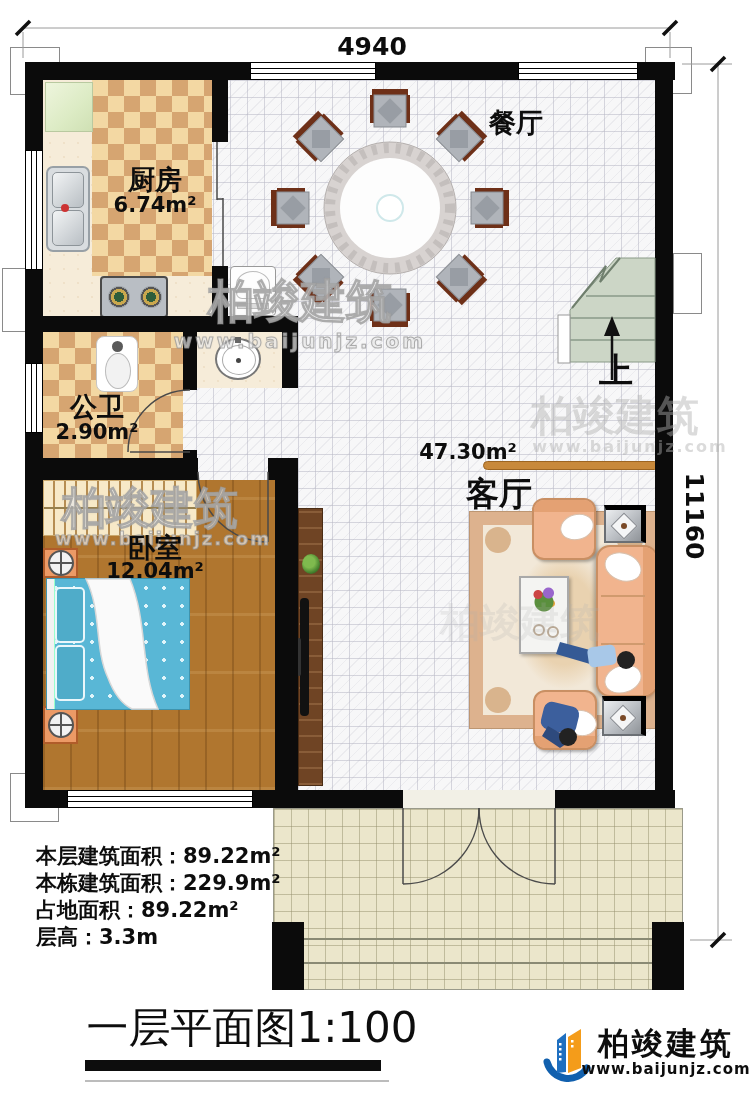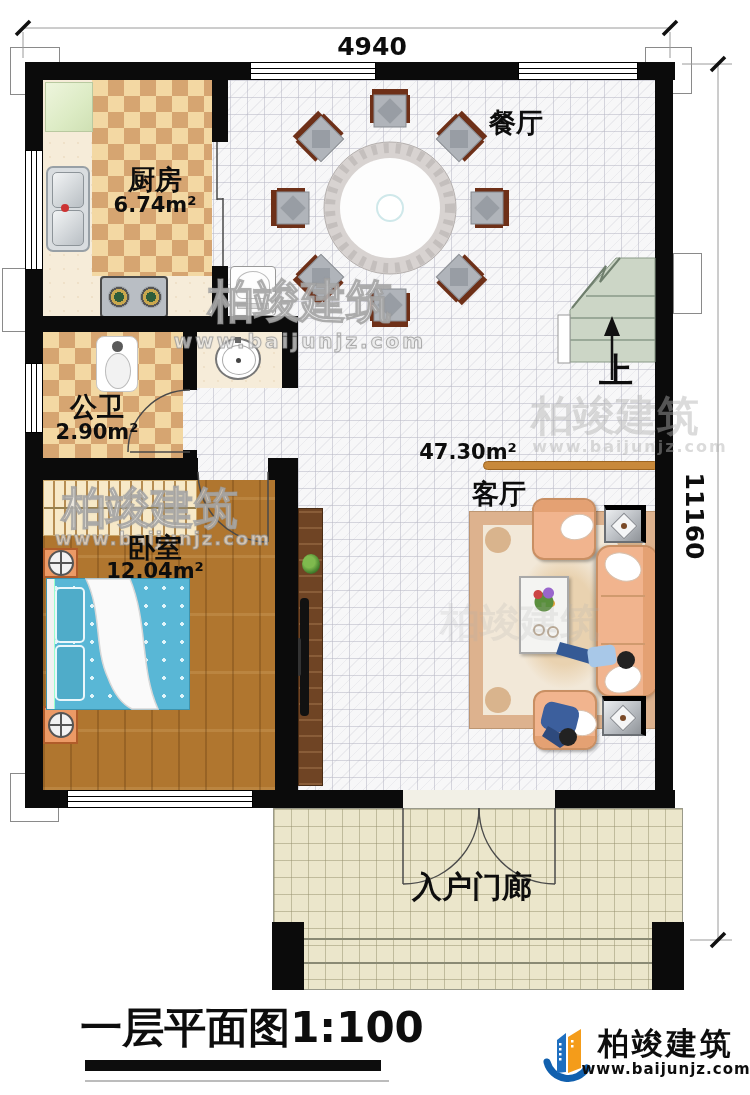--- a/index.html
+++ b/index.html
@@ -345,26 +345,31 @@
   <div class="lbl" style="left:694px;top:516px;font-size:25px;transform:translate(-50%,-50%) rotate(90deg);">11160</div>
 
   <div class="lbl" style="left:155px;top:180px;font-size:27px;">厨房</div>
   <div class="lbl" style="left:155px;top:205px;font-size:21px;">6.74m²</div>
   <div class="lbl" style="left:516px;top:123px;font-size:27px;">餐厅</div>
   <div class="lbl" style="left:97px;top:407px;font-size:27px;">公卫</div>
   <div class="lbl" style="left:97px;top:432px;font-size:21px;">2.90m²</div>
   <div class="lbl" style="left:155px;top:548px;font-size:27px;">卧室</div>
   <div class="lbl" style="left:155px;top:571px;font-size:21px;">12.04m²</div>
   <div class="lbl" style="left:468px;top:452px;font-size:21px;">47.30m²</div>
-  <div class="lbl" style="left:499px;top:494px;font-size:27px;">客厅</div>
+  <div class="lbl" style="left:499px;top:494px;font-size:33px;">客厅</div>
   <div class="lbl" style="left:616px;top:371px;font-size:34px;">上</div>
-  <div class="lbl" style="left:472px;top:887px;font-size:30px;">入户门廊</div>
-
-
-  <div class="lbl" style="left:252px;top:1028px;font-size:42px;font-weight:700;">
+
+  <div class="abs" style="left:36px;top:843px;font-size:21px;font-weight:600;color:#0d0d0d;line-height:27px;">
+    <div>本层建筑面积：89.22m²</div>
+    <div>本栋建筑面积：229.9m²</div>
+    <div>占地面积：89.22m²</div>
+    <div>层高：3.3m</div>
+  </div>
+
+  <div class="lbl" style="left:252px;top:1028px;font-size:42px;font-weight:400;">
     <span>一层平面图</span><span>1:100</span>
   </div>
   <div class="abs" style="left:85px;top:1060px;width:296px;height:11px;background:#0d0d0d;"></div>
   <div class="abs" style="left:85px;top:1080px;width:304px;height:2px;background:#bcbcbc;"></div>
 
   <div class="lbl" style="left:666px;top:1044px;font-size:31px;letter-spacing:3px;">柏竣建筑</div>
   <div class="lbl" style="left:666px;top:1069px;font-size:15px;letter-spacing:1px;">www.baijunjz.com</div>
 
 </div>
 

